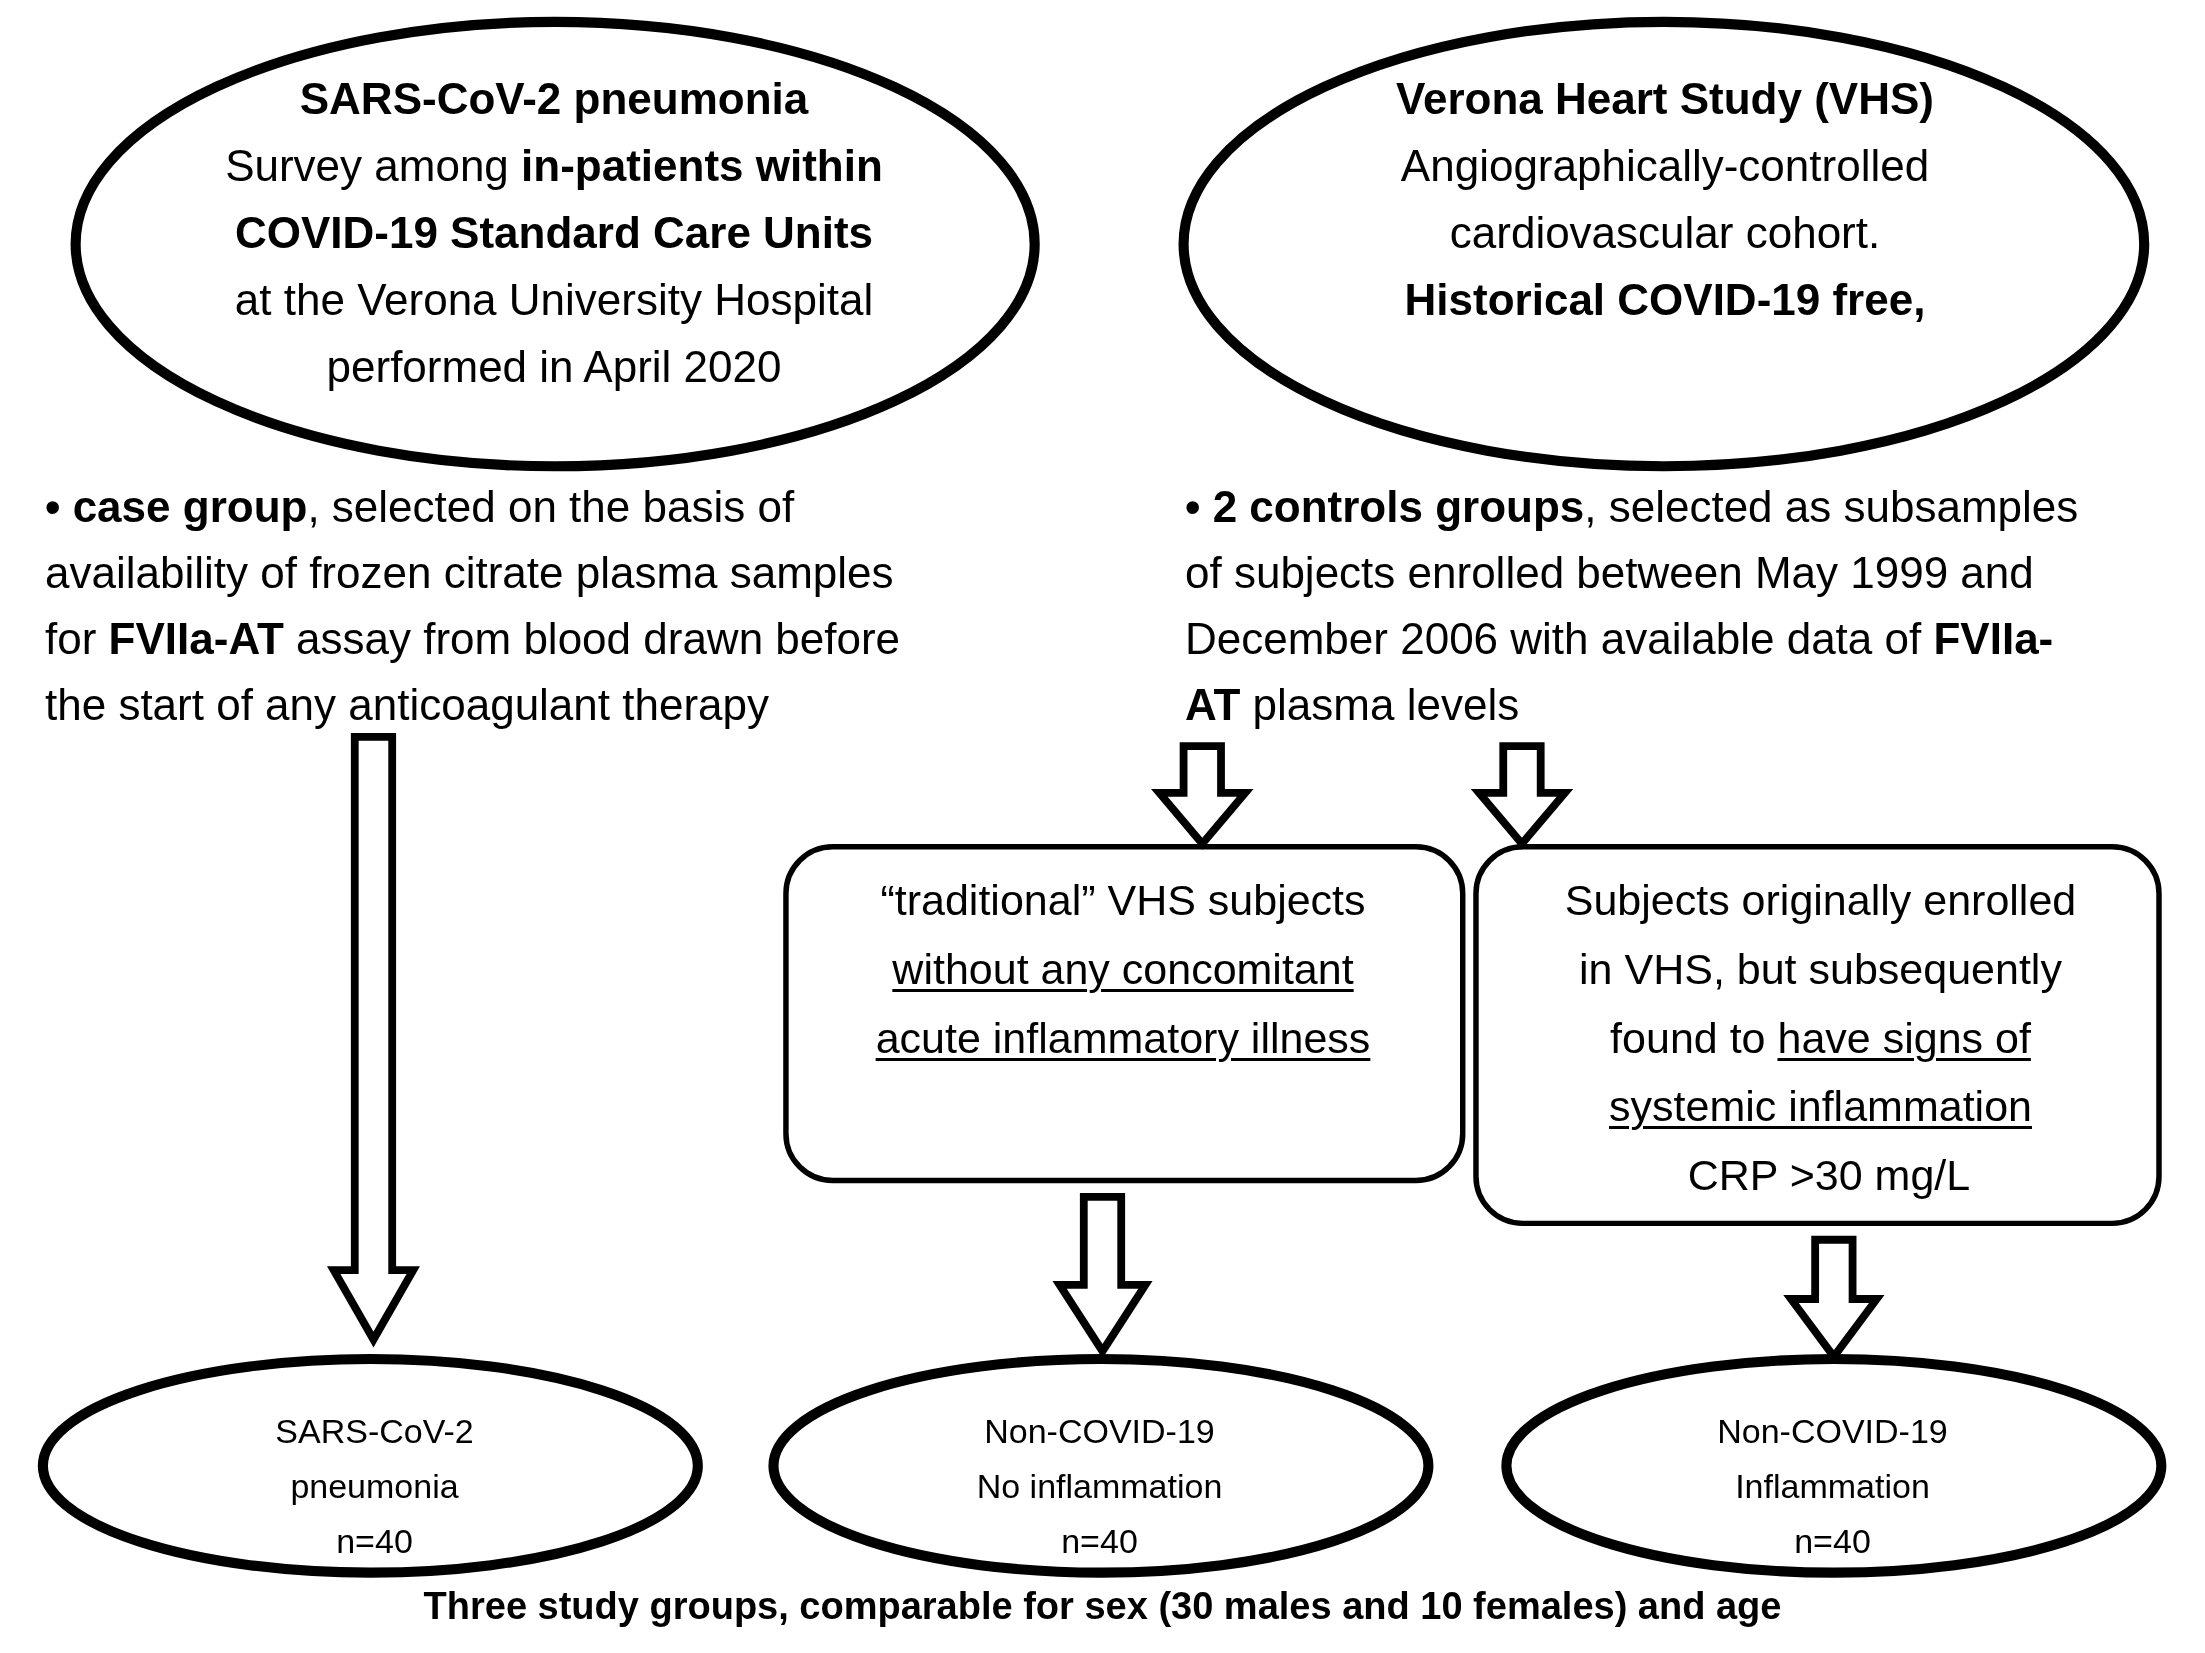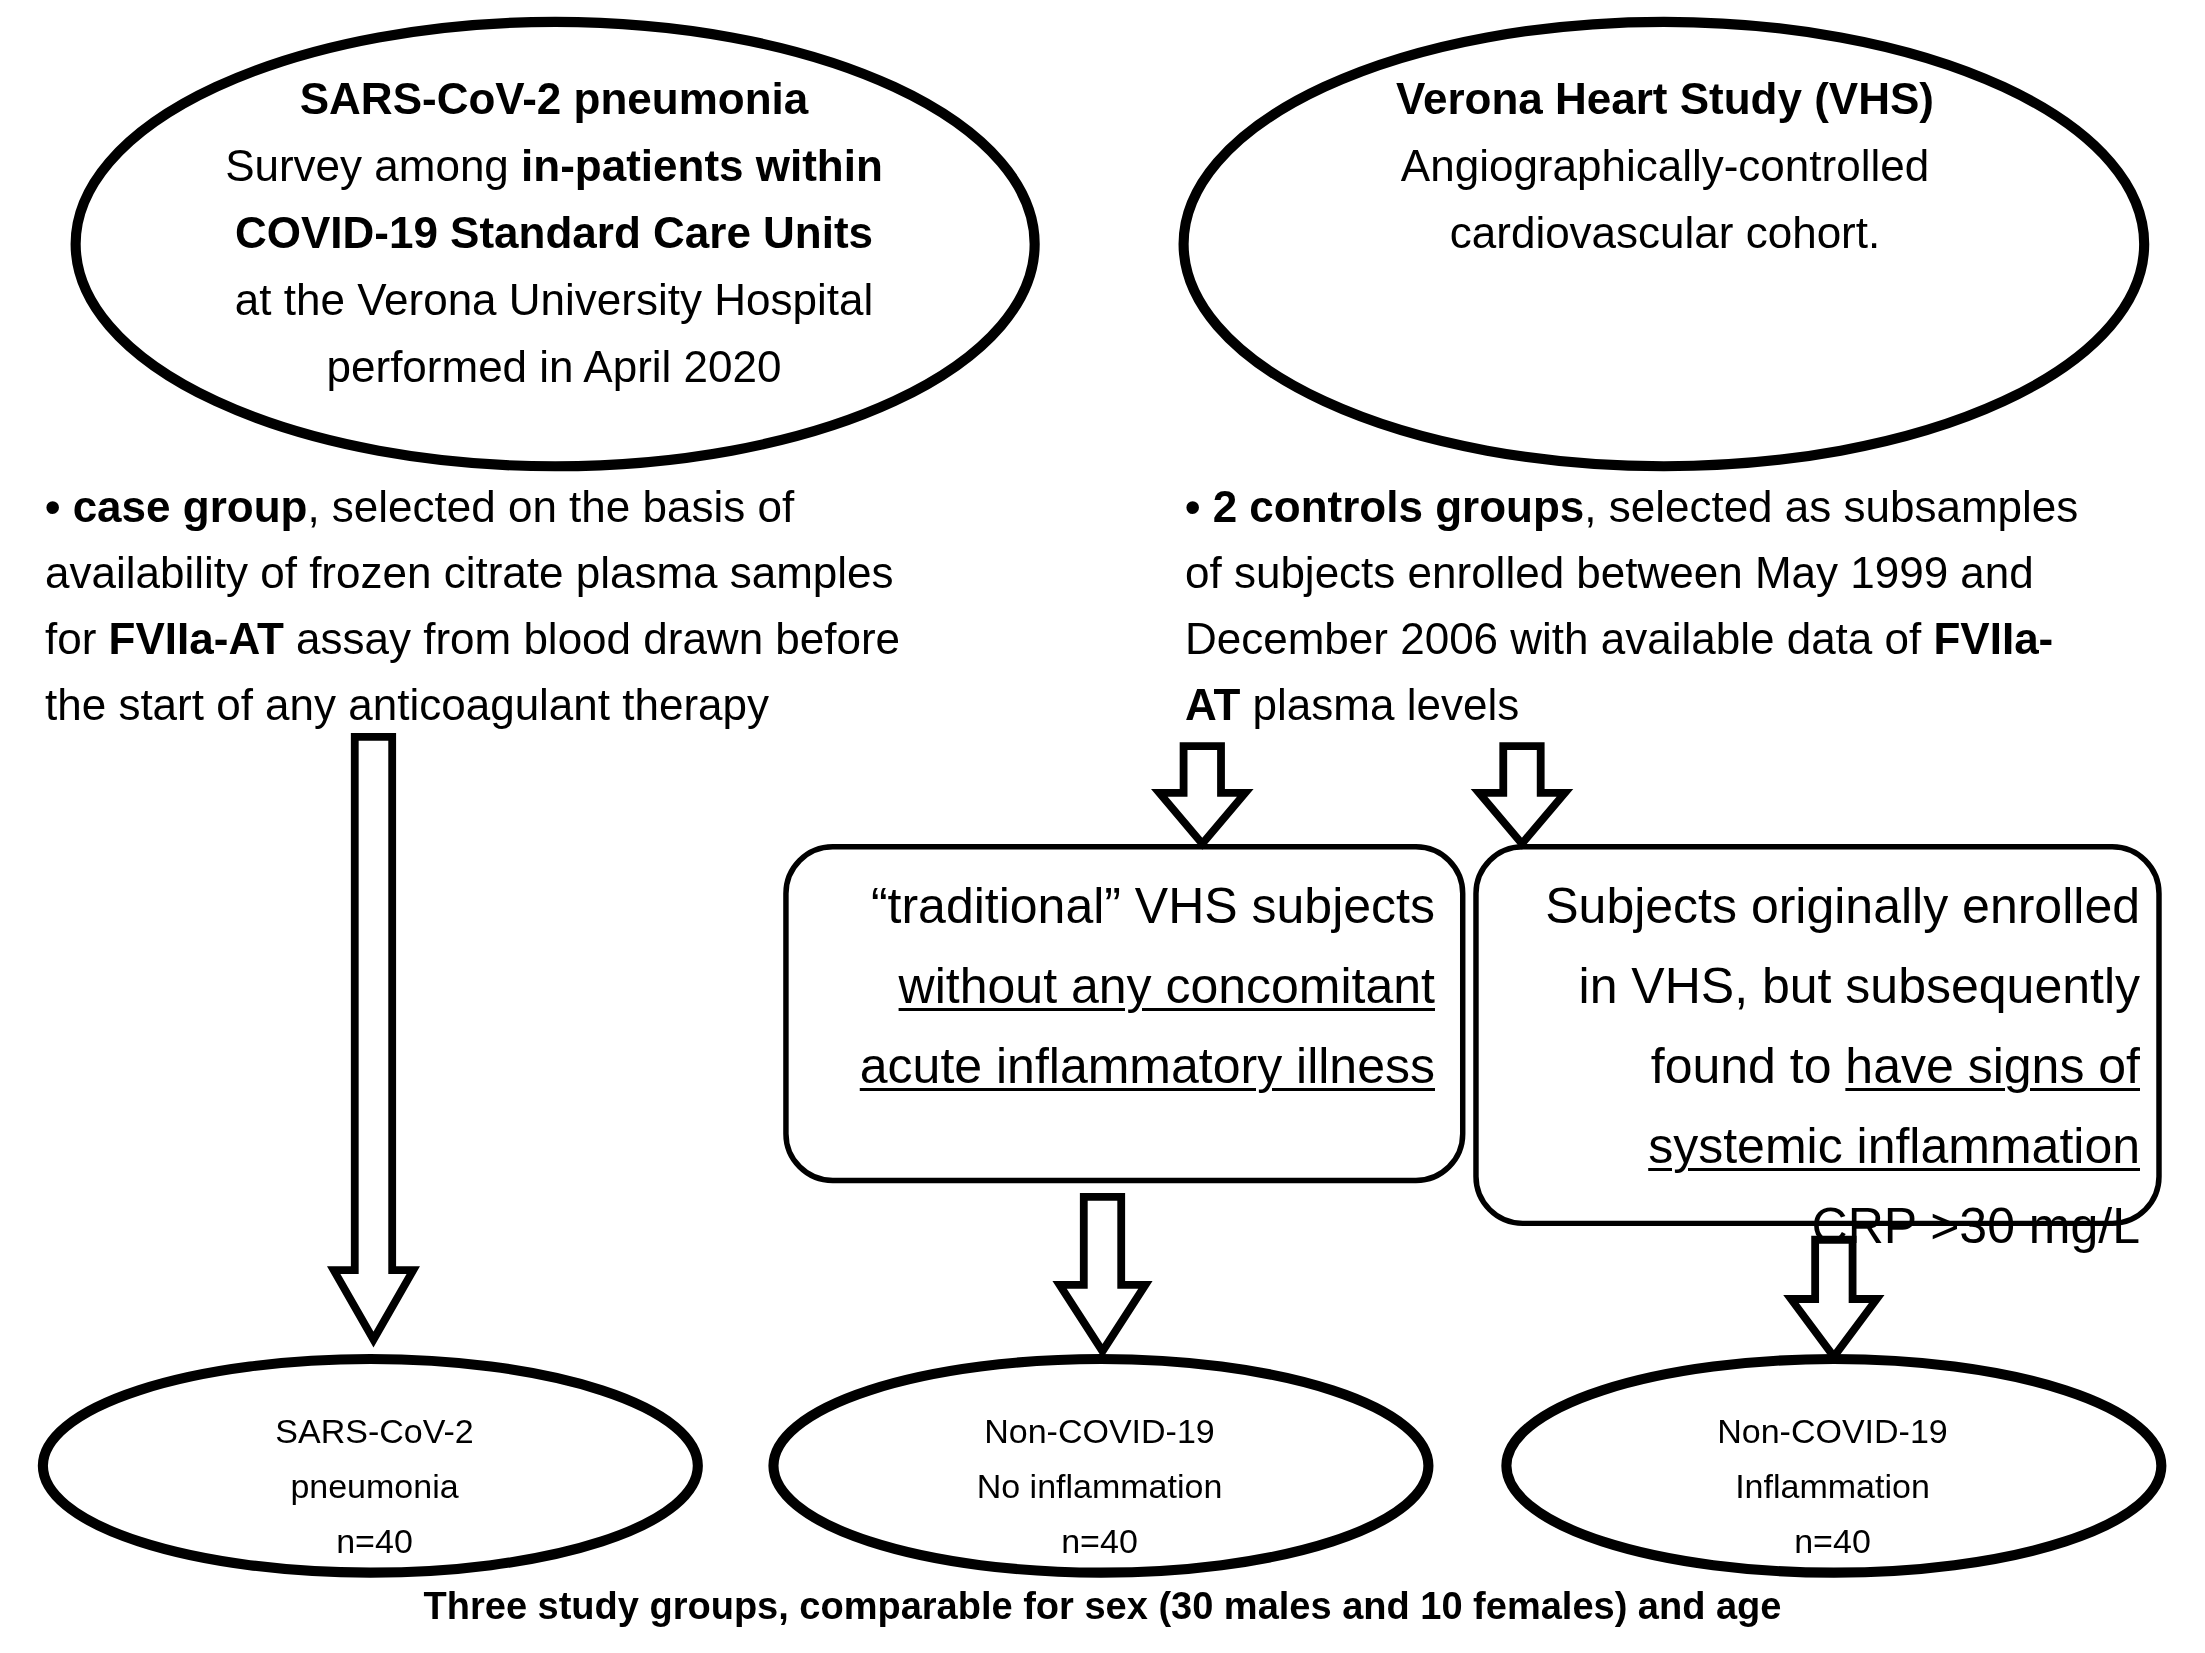--- a/index.html
+++ b/index.html
@@ -15,21 +15,21 @@
   
   #ell-left-text{left:94px;top:66px;width:920px;font-size:44px;}
   #ell-right-text{left:1205px;top:66px;width:920px;font-size:44px;}
 
   
   .bullet{position:absolute;text-align:left;line-height:1.50;font-size:44px;}
   #bullet-left{left:45px;top:474px;width:1092px;}
   #bullet-right{left:1185px;top:474px;width:1037px;}
 
   
-  .boxtext{position:absolute;text-align:right;line-height:1.60;font-size:50px;}
+  .boxtext{position:absolute;text-align:center;line-height:1.60;font-size:43px;}
   #box-mid-text{left:811px;top:866px;width:624px;}
   #box-right-text{left:1501px;top:866px;width:639px;}
   .crp{padding-left:17px;display:block;}
 
   
   .ell-bottom-text{position:absolute;text-align:center;line-height:1.62;font-size:34px;}
   #ell-b1-text{left:86px;top:1404px;width:577px;}
   #ell-b2-text{left:803px;top:1404px;width:593px;}
   #ell-b3-text{left:1536px;top:1404px;width:593px;}
 
@@ -70,20 +70,21 @@
     <div><span>Survey among </span><span class="b">in-patients within</span></div>
     <div><span class="b">COVID-19 Standard Care Units</span></div>
     <div><span>at the Verona University Hospital</span></div>
     <div><span>performed in April 2020</span></div>
   </div>
 
   <div class="tbox" id="ell-right-text">
     <div><span class="b">Verona Heart Study (VHS)</span></div>
     <div><span>Angiographically-controlled</span></div>
     <div><span>cardiovascular cohort.</span></div>
+    <div><span class="b">Historical COVID-19 free,</span></div>
   </div>
 
   <div class="bullet" id="bullet-left">
     <div><span class="b">•</span>&nbsp;<span class="b">case group</span><span>, selected on the basis of</span></div>
     <div><span>availability of frozen citrate plasma samples</span></div>
     <div><span>for </span><span class="b">FVIIa-AT</span><span> assay from blood drawn before</span></div>
     <div><span>the start of any anticoagulant therapy</span></div>
   </div>
 
   <div class="bullet" id="bullet-right">

